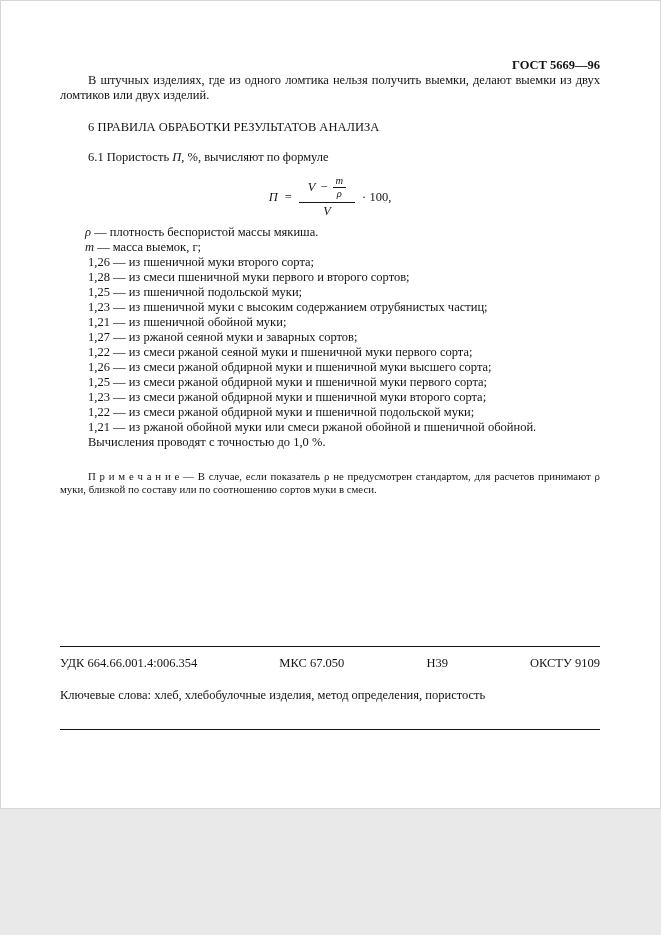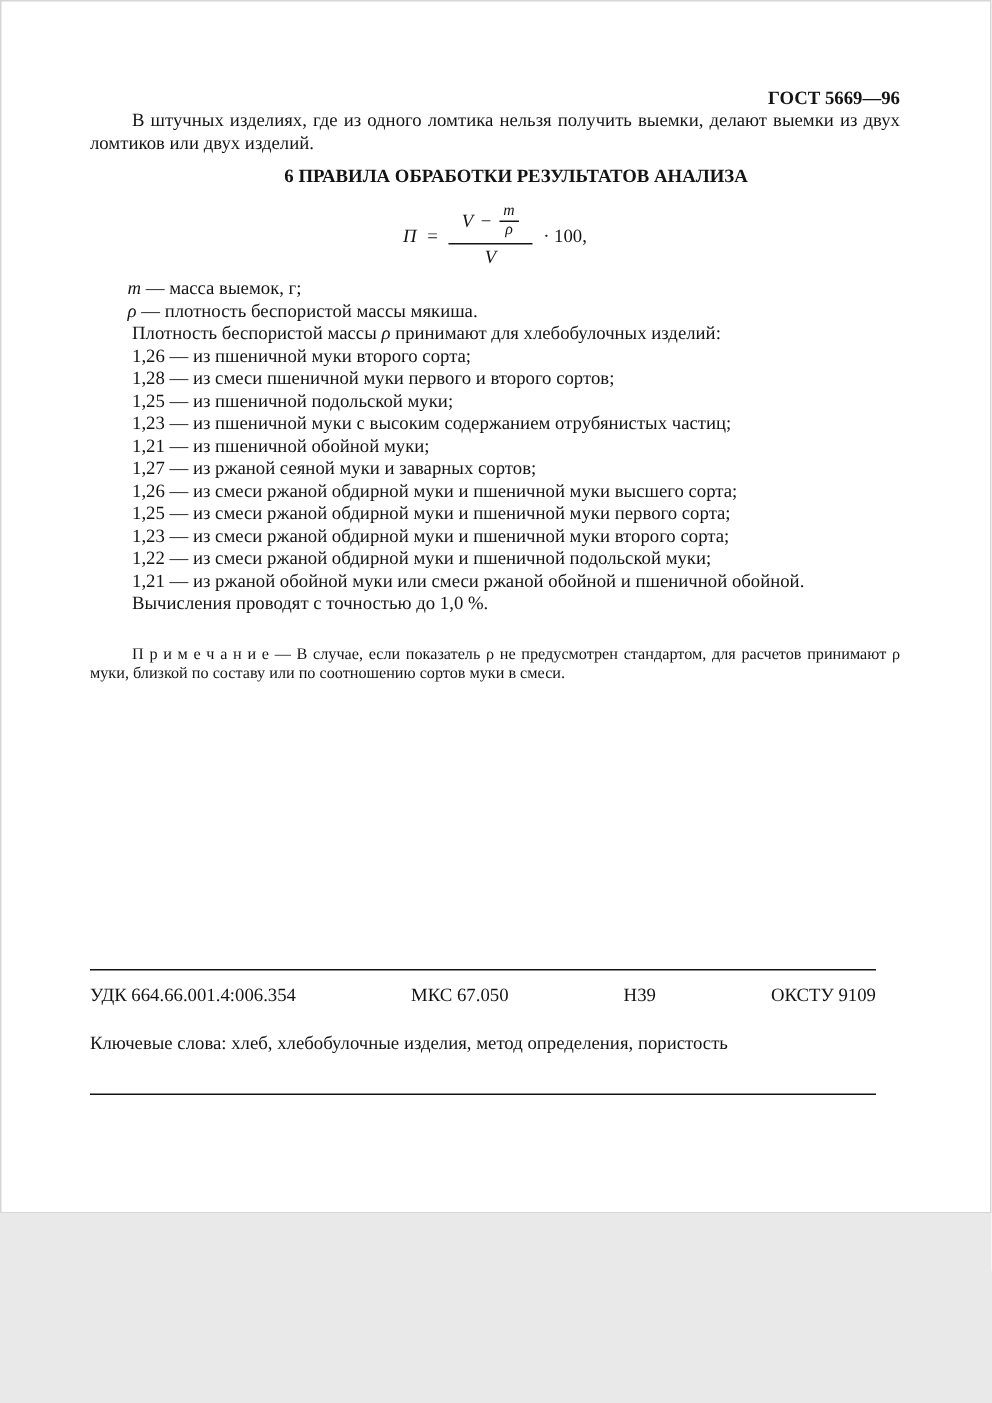--- a/index.html
+++ b/index.html
@@ -11,56 +11,59 @@
     background:#ffffff;
     border:1px solid #d6d6d6;
     color:#141414;
     font-size:12.5px;
     line-height:15px;
     padding:57px 60px 0 59px;
   }
   .doc-number { text-align:right; font-weight:bold; font-size:12.5px; }
   .para { text-align:justify; text-indent:28px; }
   .para-first { margin-top:13px; }
-  .section-heading { font-weight:bold; padding-left:28px; margin-top:7px;text-align:center; }
+  .section-heading { font-weight:normal; padding-left:28px; margin-top:17px; }
   .clause-line { padding-left:28px; margin-top:15px; }
   .var { font-style:italic; }
   
   .formula { display:flex; justify-content:center; align-items:center; gap:7px; margin:10px 0 6px; }
   .bigfrac { display:inline-flex; flex-direction:column; align-items:center; }
   .bigfrac .fnum { display:inline-flex; align-items:center; gap:5px; padding:0 9px 2px; border-bottom:1px solid #141414; }
   .bigfrac .fden { padding-top:1px; }
   .smallfrac { display:inline-flex; flex-direction:column; align-items:center; font-size:10.5px; line-height:12px; }
   .smallfrac .snum { border-bottom:1px solid #141414; padding:0 3px; }
   
   .where { margin-top:5px; }
   .where-line.wl-indent { padding-left:25px; }
   .density-intro { padding-left:28px; }
   .li { padding-left:28px; }
   .calc-line { padding-left:28px; }
   .note { margin-top:20px; font-size:10.8px; line-height:13.2px; text-align:justify; text-indent:28px; }
   
-  .footer-block { position:absolute; left:59px; right:76px; top:645px; }
+  .footer-block { position:absolute; left:59px; right:60px; top:645px; }
   .rule { border-top:1px solid #141414; height:0; }
   .class-row { display:flex; justify-content:space-between; margin-top:9px; }
   .keywords { margin-top:17px; }
   .rule-bottom { margin-top:26px; }
   .page-number { position:absolute; top:868px; right:62px; font-size:12.5px; }
 </style>
 </head>
 <body>
 
 <div class="page">
 
   <div class="doc-number">ГОСТ 5669—96</div>
 
   <p class="para">В штучных изделиях, где из одного ломтика нельзя получить выемки, делают выемки из двух ломтиков или двух изделий.</p>
 
   <div class="section-heading">6 ПРАВИЛА ОБРАБОТКИ РЕЗУЛЬТАТОВ АНАЛИЗА</div>
 
+  <div class="clause-line">
+    <span>6.1 Пористость </span><span class="var">П</span><span>, %, вычисляют по формуле</span>
+  </div>
 
   <div class="formula">
     <span class="var">П</span>
     <span>=</span>
     <span class="bigfrac">
       <span class="fnum">
         <span class="var">V</span>
         <span>−</span>
         <span class="smallfrac">
           <span class="snum var">m</span>
@@ -69,38 +72,36 @@
       </span>
       <span class="fden">
         <span class="var">V</span>
       </span>
     </span>
     <span>· 100,</span>
   </div>
 
   <div class="where">
     <div class="where-line wl-indent">
-      <span class="var">m</span><span> — масса выемок, г;</span>
+      <span class="var">ρ</span><span> — плотность беспористой массы мякиша.</span>
     </div>
     <div class="where-line wl-indent">
-      <span class="var">ρ</span><span> — плотность беспористой массы мякиша.</span>
+      <span class="var">m</span><span> — масса выемок, г;</span>
     </div>
   </div>
 
-  <div class="density-intro">
-    <span>Плотность беспористой массы </span><span class="var">ρ</span><span> принимают для хлебобулочных изделий:</span>
-  </div>
 
   <div>
     <div class="li">1,26 — из пшеничной муки второго сорта;</div>
     <div class="li">1,28 — из смеси пшеничной муки первого и второго сортов;</div>
     <div class="li">1,25 — из пшеничной подольской муки;</div>
     <div class="li">1,23 — из пшеничной муки с высоким содержанием отрубянистых частиц;</div>
     <div class="li">1,21 — из пшеничной обойной муки;</div>
     <div class="li">1,27 — из ржаной сеяной муки и заварных сортов;</div>
+    <div class="li">1,22 — из смеси ржаной сеяной муки и пшеничной муки первого сорта;</div>
     <div class="li">1,26 — из смеси ржаной обдирной муки и пшеничной муки высшего сорта;</div>
     <div class="li">1,25 — из смеси ржаной обдирной муки и пшеничной муки первого сорта;</div>
     <div class="li">1,23 — из смеси ржаной обдирной муки и пшеничной муки второго сорта;</div>
     <div class="li">1,22 — из смеси ржаной обдирной муки и пшеничной подольской муки;</div>
     <div class="li">1,21 — из ржаной обойной муки или смеси ржаной обойной и пшеничной обойной.</div>
   </div>
 
   <div class="calc-line">Вычисления проводят с точностью до 1,0  %.</div>
 
   <p class="note">П р и м е ч а н и е — В случае, если показатель ρ не предусмотрен стандартом, для расчетов принимают ρ муки, близкой по составу или по соотношению сортов муки в смеси.</p>

